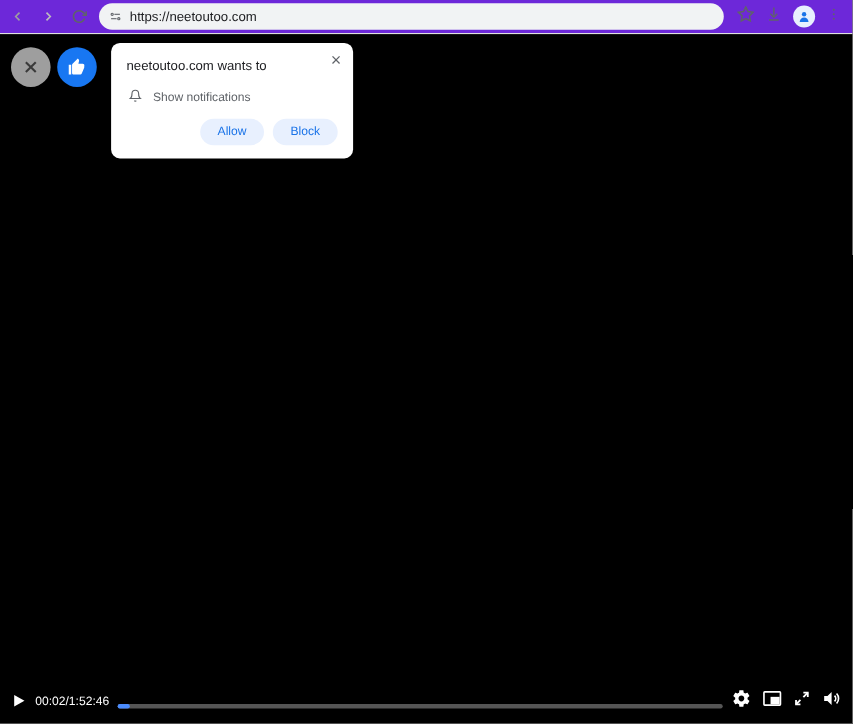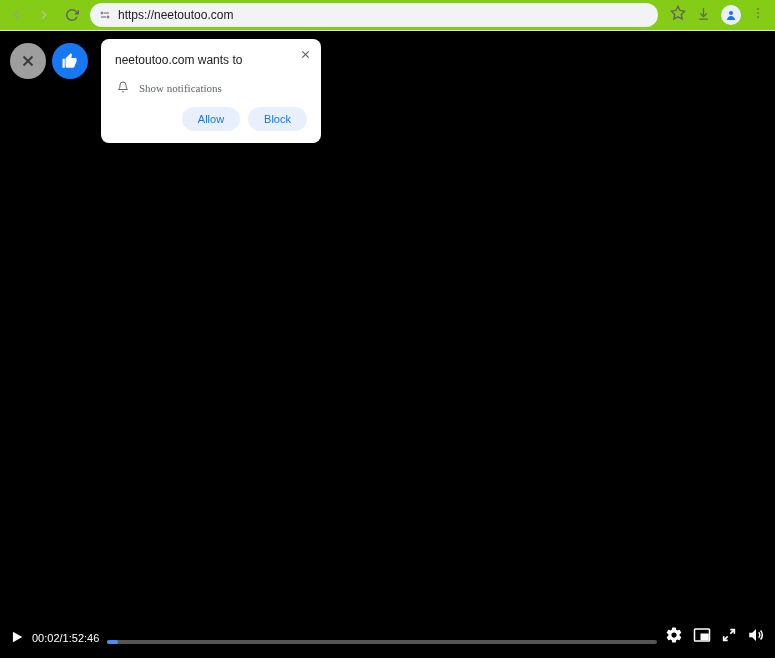--- a/index.html
+++ b/index.html
@@ -1,19 +1,19 @@
 <!DOCTYPE html>
 <html><head>
 <meta charset="utf-8">
 <style>
   * { margin: 0; padding: 0; box-sizing: border-box; }
   body { width: 775px; height: 658px; font-family: Arial, sans-serif; overflow: hidden; background: #fff; }
   
   
-  .chrome-bar { height: 31px; background: #84cc16; display: flex; align-items: center; padding: 0 6px; gap: 8px; border-bottom: 1px solid #e0e0e0; }
+  .chrome-bar { height: 31px; background: #6d28d9; display: flex; align-items: center; padding: 0 6px; gap: 8px; border-bottom: 1px solid #e0e0e0; }
   .nav-arrow { width: 20px; height: 20px; display:flex; align-items:center; justify-content:center; color:#9e9e9e; cursor:pointer; }
   .nav-arrow.fwd { color:#bdbdbd; }
   .reload { width: 20px; height: 20px; display:flex; align-items:center; justify-content:center; color:#5f6368; cursor:pointer; }
   .address-bar { flex:1; height:24px; background:#f1f3f4; border-radius:12px; display:flex; align-items:center; padding:0 8px; gap:6px; font-size:12px; color:#202124; }
   .addr-icon { width:14px; height:14px; display:flex; align-items:center; justify-content:center; color:#5f6368; }
   .chrome-right { display:flex; align-items:center; gap:10px; padding:0 4px; }
   .star { color:#5f6368; cursor:pointer; }
   .dl { color:#5f6368; cursor:pointer; }
   .avatar { width:20px; height:20px; border-radius:50%; background:#e8f0fe; display:flex; align-items:center; justify-content:center; color:#1a73e8; }
   .kebab { color:#5f6368; cursor:pointer; }
@@ -23,21 +23,21 @@
   
   
   .topleft { position:absolute; top:12px; left:10px; display:flex; gap:6px; }
   .circle-close { width:36px; height:36px; border-radius:50%; background:#9e9e9e; display:flex; align-items:center; justify-content:center; cursor:pointer; }
   .circle-like { width:36px; height:36px; border-radius:50%; background:#1877f2; display:flex; align-items:center; justify-content:center; cursor:pointer; }
   
   
   .perm { position:absolute; top:8px; left:101px; width:220px; background:#fff; border-radius:8px; box-shadow:0 4px 16px rgba(0,0,0,0.25); padding:14px 14px 12px 14px; font-size:12px; color:#202124; }
   .perm-title { font-size:12px; color:#202124; margin-bottom:14px; }
   .perm-close { position:absolute; top:10px; right:10px; cursor:pointer; color:#5f6368; }
-  .perm-row { display:flex; align-items:center; gap:10px; color:#5f6368; font-size:11px; padding-left:2px;font-family:Liberation Serif, serif; }
+  .perm-row { display:flex; align-items:center; gap:10px; color:#5f6368; font-size:11px; padding-left:2px; }
   .perm-actions { display:flex; gap:8px; justify-content:flex-end;margin-top:12px; }
   .perm-btn { background:#e8f0fe; border:none; border-radius:14px; padding:6px 16px; font-size:11px; color:#1a73e8; cursor:pointer; }
   
   
   .center-dialog { position:absolute; left:216px; top:252px; width:344px; background:#fff; border-radius:2px; padding:18px 18px 12px 18px; box-shadow:0 2px 10px rgba(0,0,0,0.3); }
   .cd-title { font-weight:bold; font-size:17px; margin-bottom:14px; color:#000; }
   .cd-body { font-size:13.5px; color:#000; margin-bottom:20px; }
   .cd-action { text-align:right; }
   .cd-install { color:#3db2b0; font-weight:bold; font-size:16px; letter-spacing:0.5px; cursor:pointer; background:none; border:none; }
   

